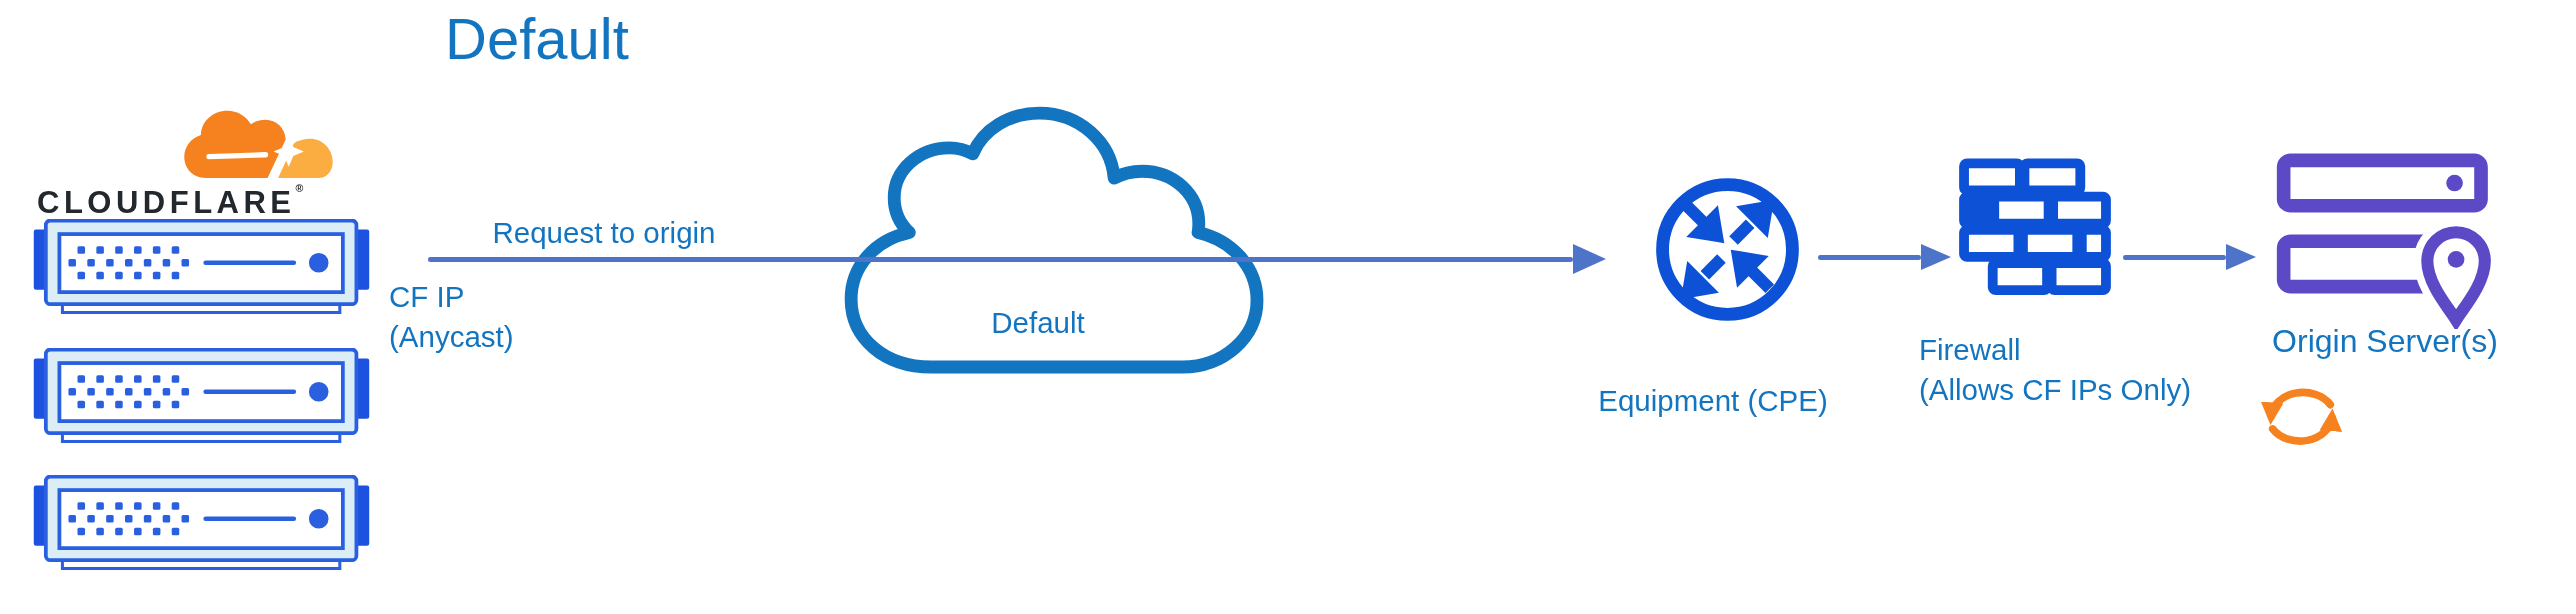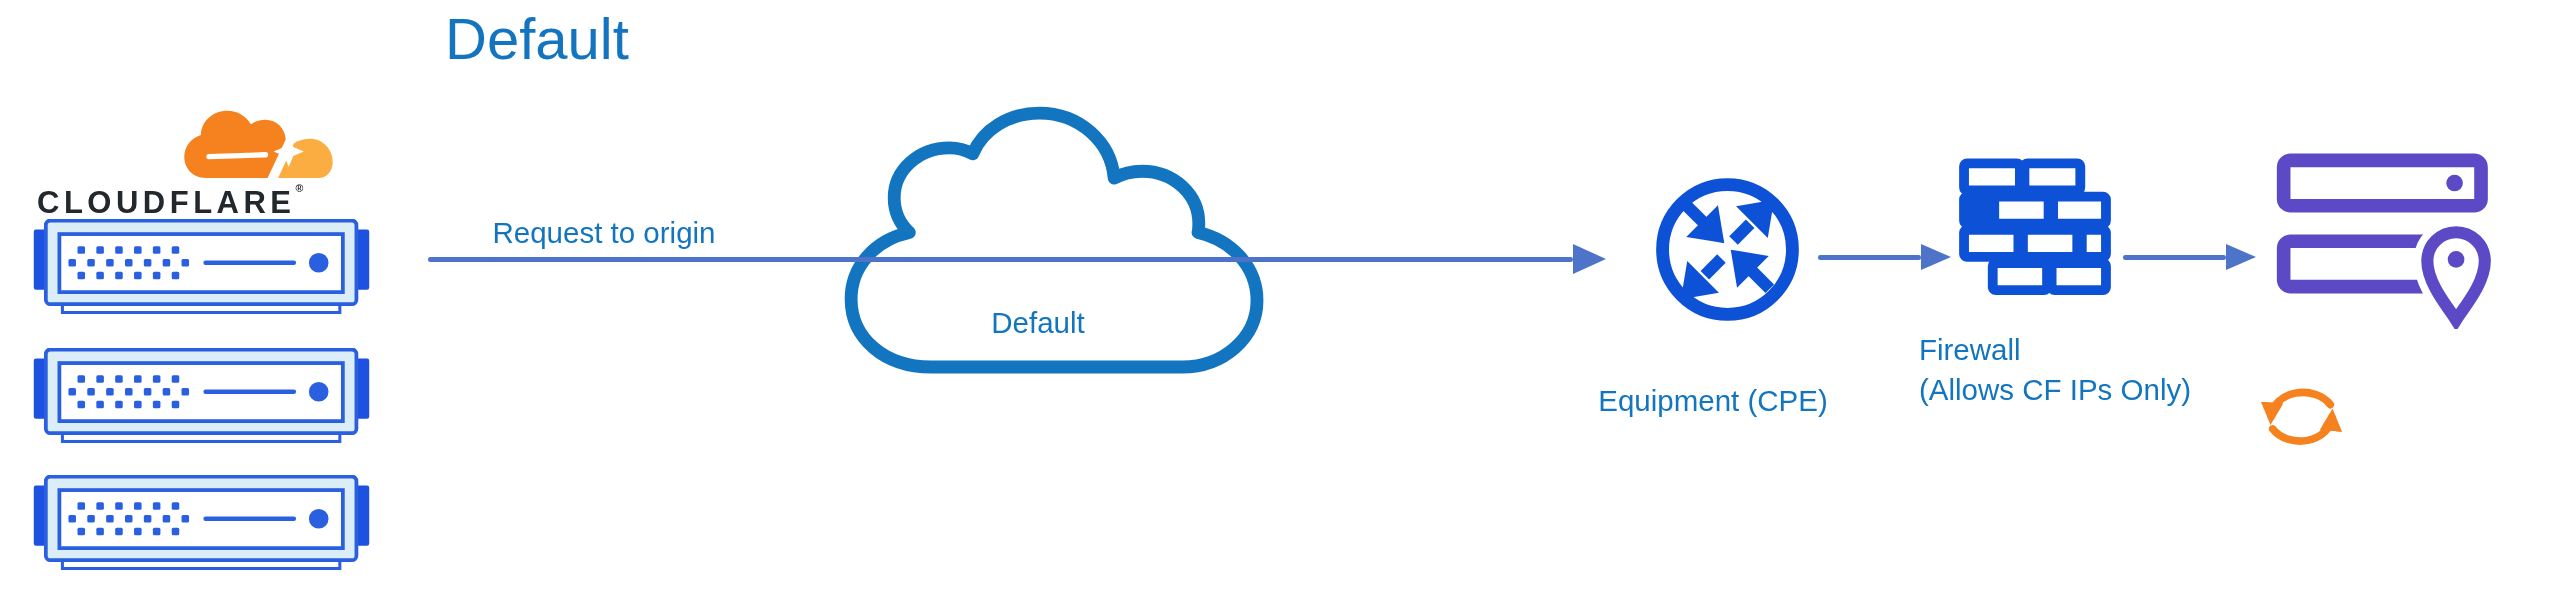--- a/index.html
+++ b/index.html
@@ -182,20 +182,21 @@
          C 484 152 484 156 483 160
          C 528 170 561 206 561 250
          C 561 299 517 338 462 338
          Z"></path>
   </svg>
 
   <div class="shaft" style="left:428px;top:257px;width:1145px"></div>
   <div class="arrowhead" style="left:1573px;top:244px"></div>
 
   <div class="abs label center" style="left:604px;top:213px">Request to origin</div>
+  <div class="abs label" style="left:389px;top:277px"><span>CF IP</span><br><span>(Anycast)</span></div>
   <div class="abs label center" style="left:1038px;top:303px">Default</div>
 
   <svg class="abs" style="left:1652px;top:174px" width="151" height="151" viewBox="0 0 200 200">
     <circle cx="100" cy="100" r="86" fill="#ffffff" stroke="var(--icon-blue)" stroke-width="17"></circle>
     <g stroke="var(--icon-blue)" stroke-width="16" fill="var(--icon-blue)">
       <line x1="44" y1="40" x2="70" y2="66"></line>
       <polygon points="86,82 62,78 82,58"></polygon>
       <line x1="108" y1="88" x2="130" y2="66"></line>
       <polygon points="152,44 148,68 128,48"></polygon>
       <line x1="92" y1="112" x2="70" y2="134"></line>
@@ -230,20 +231,21 @@
     <rect x="14" y="19" width="261" height="60" rx="9" fill="#ffffff" stroke="var(--purple)" stroke-width="18"></rect>
     <circle cx="240" cy="49" r="11" fill="var(--purple)"></circle>
     <rect x="14" y="126" width="261" height="60" rx="9" fill="#ffffff" stroke="var(--purple)" stroke-width="18"></rect>
     <path d="M 242 230 C 232 214 204 182 204 152 A 38 38 0 1 1 280 152 C 280 182 252 214 242 230 Z" fill="none" stroke="#ffffff" stroke-width="36"></path>
     <path d="M 242 230 C 232 214 204 182 204 152 A 38 38 0 1 1 280 152 C 280 182 252 214 242 230 Z" fill="#ffffff" stroke="var(--purple)" stroke-width="16"></path>
     <circle cx="242" cy="150" r="11" fill="var(--purple)"></circle>
   </svg>
 
   <div class="abs label center" style="left:1713px;top:341px"><br><span>Equipment (CPE)</span></div>
   <div class="abs label center" style="left:2055px;top:330px"><span>Firewall</span><br><span>(Allows CF IPs Only)</span></div>
+  <div class="abs label center" style="left:2385px;top:321px;font-size:32px">Origin Server(s)</div>
 
   <svg class="abs" style="left:2256px;top:381px" width="91" height="70" viewBox="0 0 120 92">
     <defs>
       <marker id="syncArrow" viewBox="0 0 10 10" refX="6" refY="5" markerWidth="30" markerHeight="30" markerUnits="userSpaceOnUse" orient="auto-start-reverse">
         <path d="M0,0 L10,5 L0,10 Z" fill="var(--orange)"></path>
       </marker>
     </defs>
     <g stroke="var(--orange)" stroke-width="10" fill="none" stroke-linecap="round">
       <path d="M 20 46 A 42 33 0 0 1 98 31" marker-start="url(#syncArrow)"></path>
       <path d="M 100 48 A 42 33 0 0 1 22 63" marker-start="url(#syncArrow)"></path>

